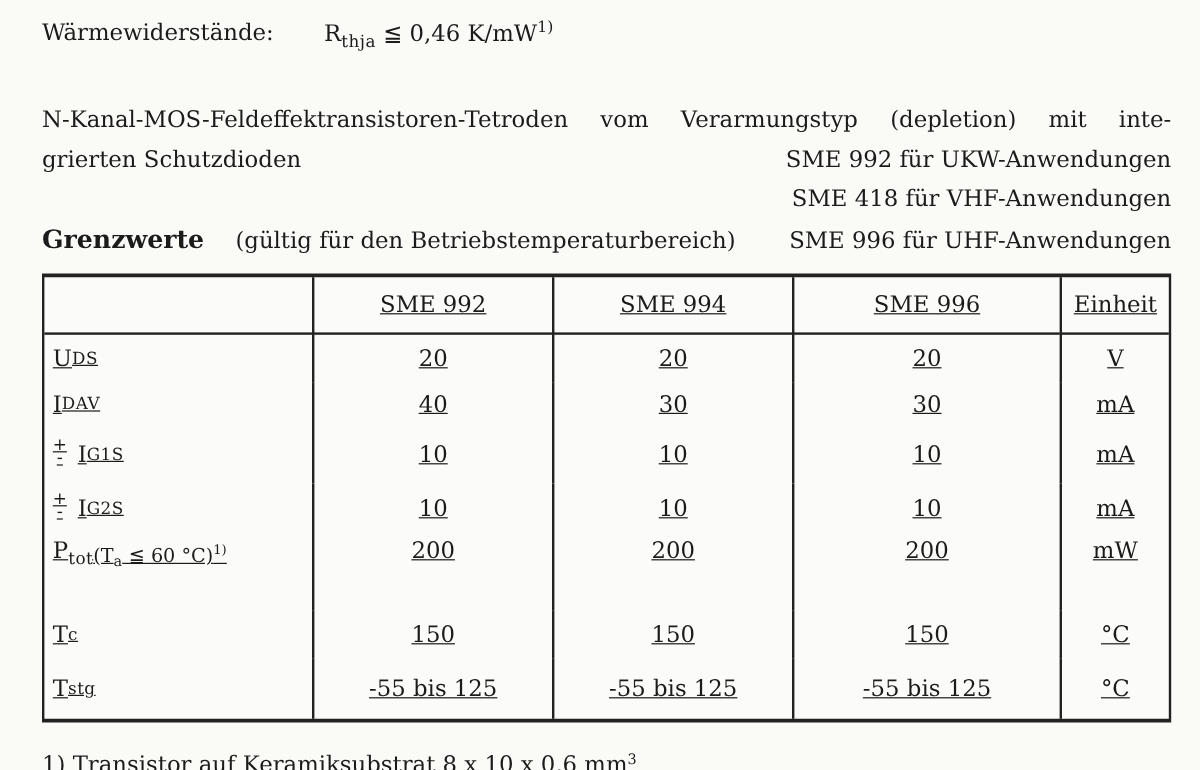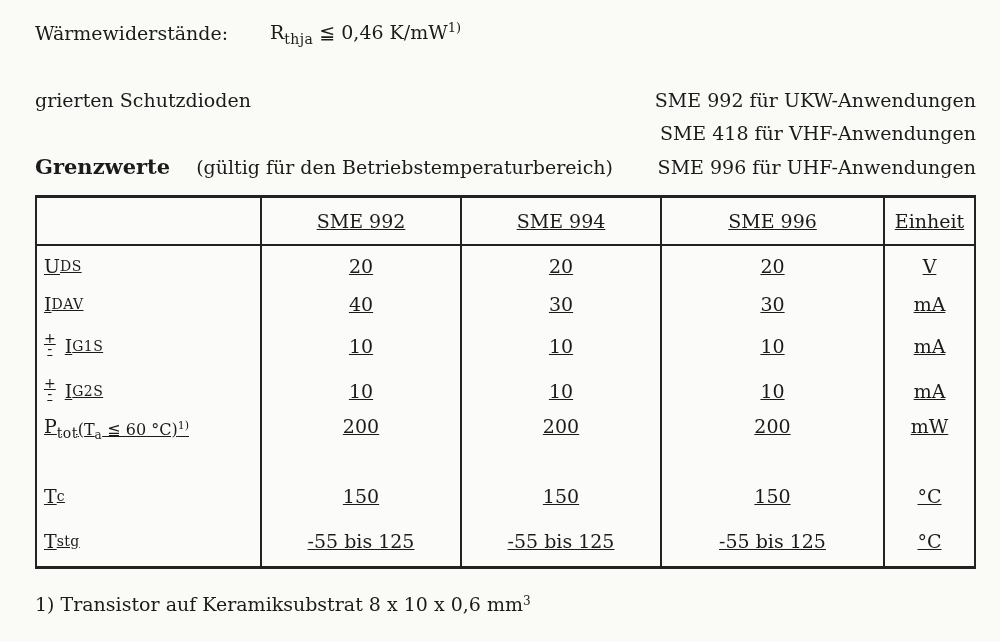--- a/index.html
+++ b/index.html
@@ -7,21 +7,21 @@
   body {
     background: #fafaf7;
     color: #1b1b1b;
     font-family: "DejaVu Serif", "Liberation Serif", serif;
     font-size: 19px;
     overflow: hidden;
   }
   .page { padding: 16px 24px 0 35px; width: 1000px; }
 
   
-  .thermal { display: flex; align-items: center; height: 34px; }
+  .thermal { display: flex; align-items: flex-start; height: 34px; }
   .thermal .tlabel { min-width: 235px; }
   .formula { white-space: nowrap; }
 
   .sb { font-size: 14px; vertical-align: -5px; letter-spacing: 0.4px; }
   .sp { font-size: 13px; vertical-align: 7px; }
 
   
   .intro { margin-top: 34px; width: 941px; }
   .introline { height: 33px; line-height: 33px; white-space: nowrap; }
   .justified { text-align: justify; text-align-last: justify; }
@@ -68,20 +68,21 @@
 <body>
 
 <div class="page">
 
   <div class="thermal">
     <span class="tlabel">Wärmewiderstände:</span>
     <span class="formula"><span>R</span><span class="sb">thja</span><span> ≦ 0,46 K/mW</span><span class="sp">1)</span></span>
   </div>
 
   <div class="intro">
+    <div class="introline justified">N-Kanal-MOS-Feldeffektransistoren-Tetroden vom Verarmungstyp (depletion) mit inte-</div>
     <div class="introline split">
       <span>grierten Schutzdioden</span>
       <span>SME 992 für UKW-Anwendungen</span>
     </div>
     <div class="introline rightonly">
       <span>SME 418 für VHF-Anwendungen</span>
     </div>
     <div class="introline split">
       <span><span class="grenz-title">Grenzwerte</span><span class="grenz-note"> <span>(gültig für den Betriebstemperaturbereich)</span></span></span>
       <span>SME 996 für UHF-Anwendungen</span>

